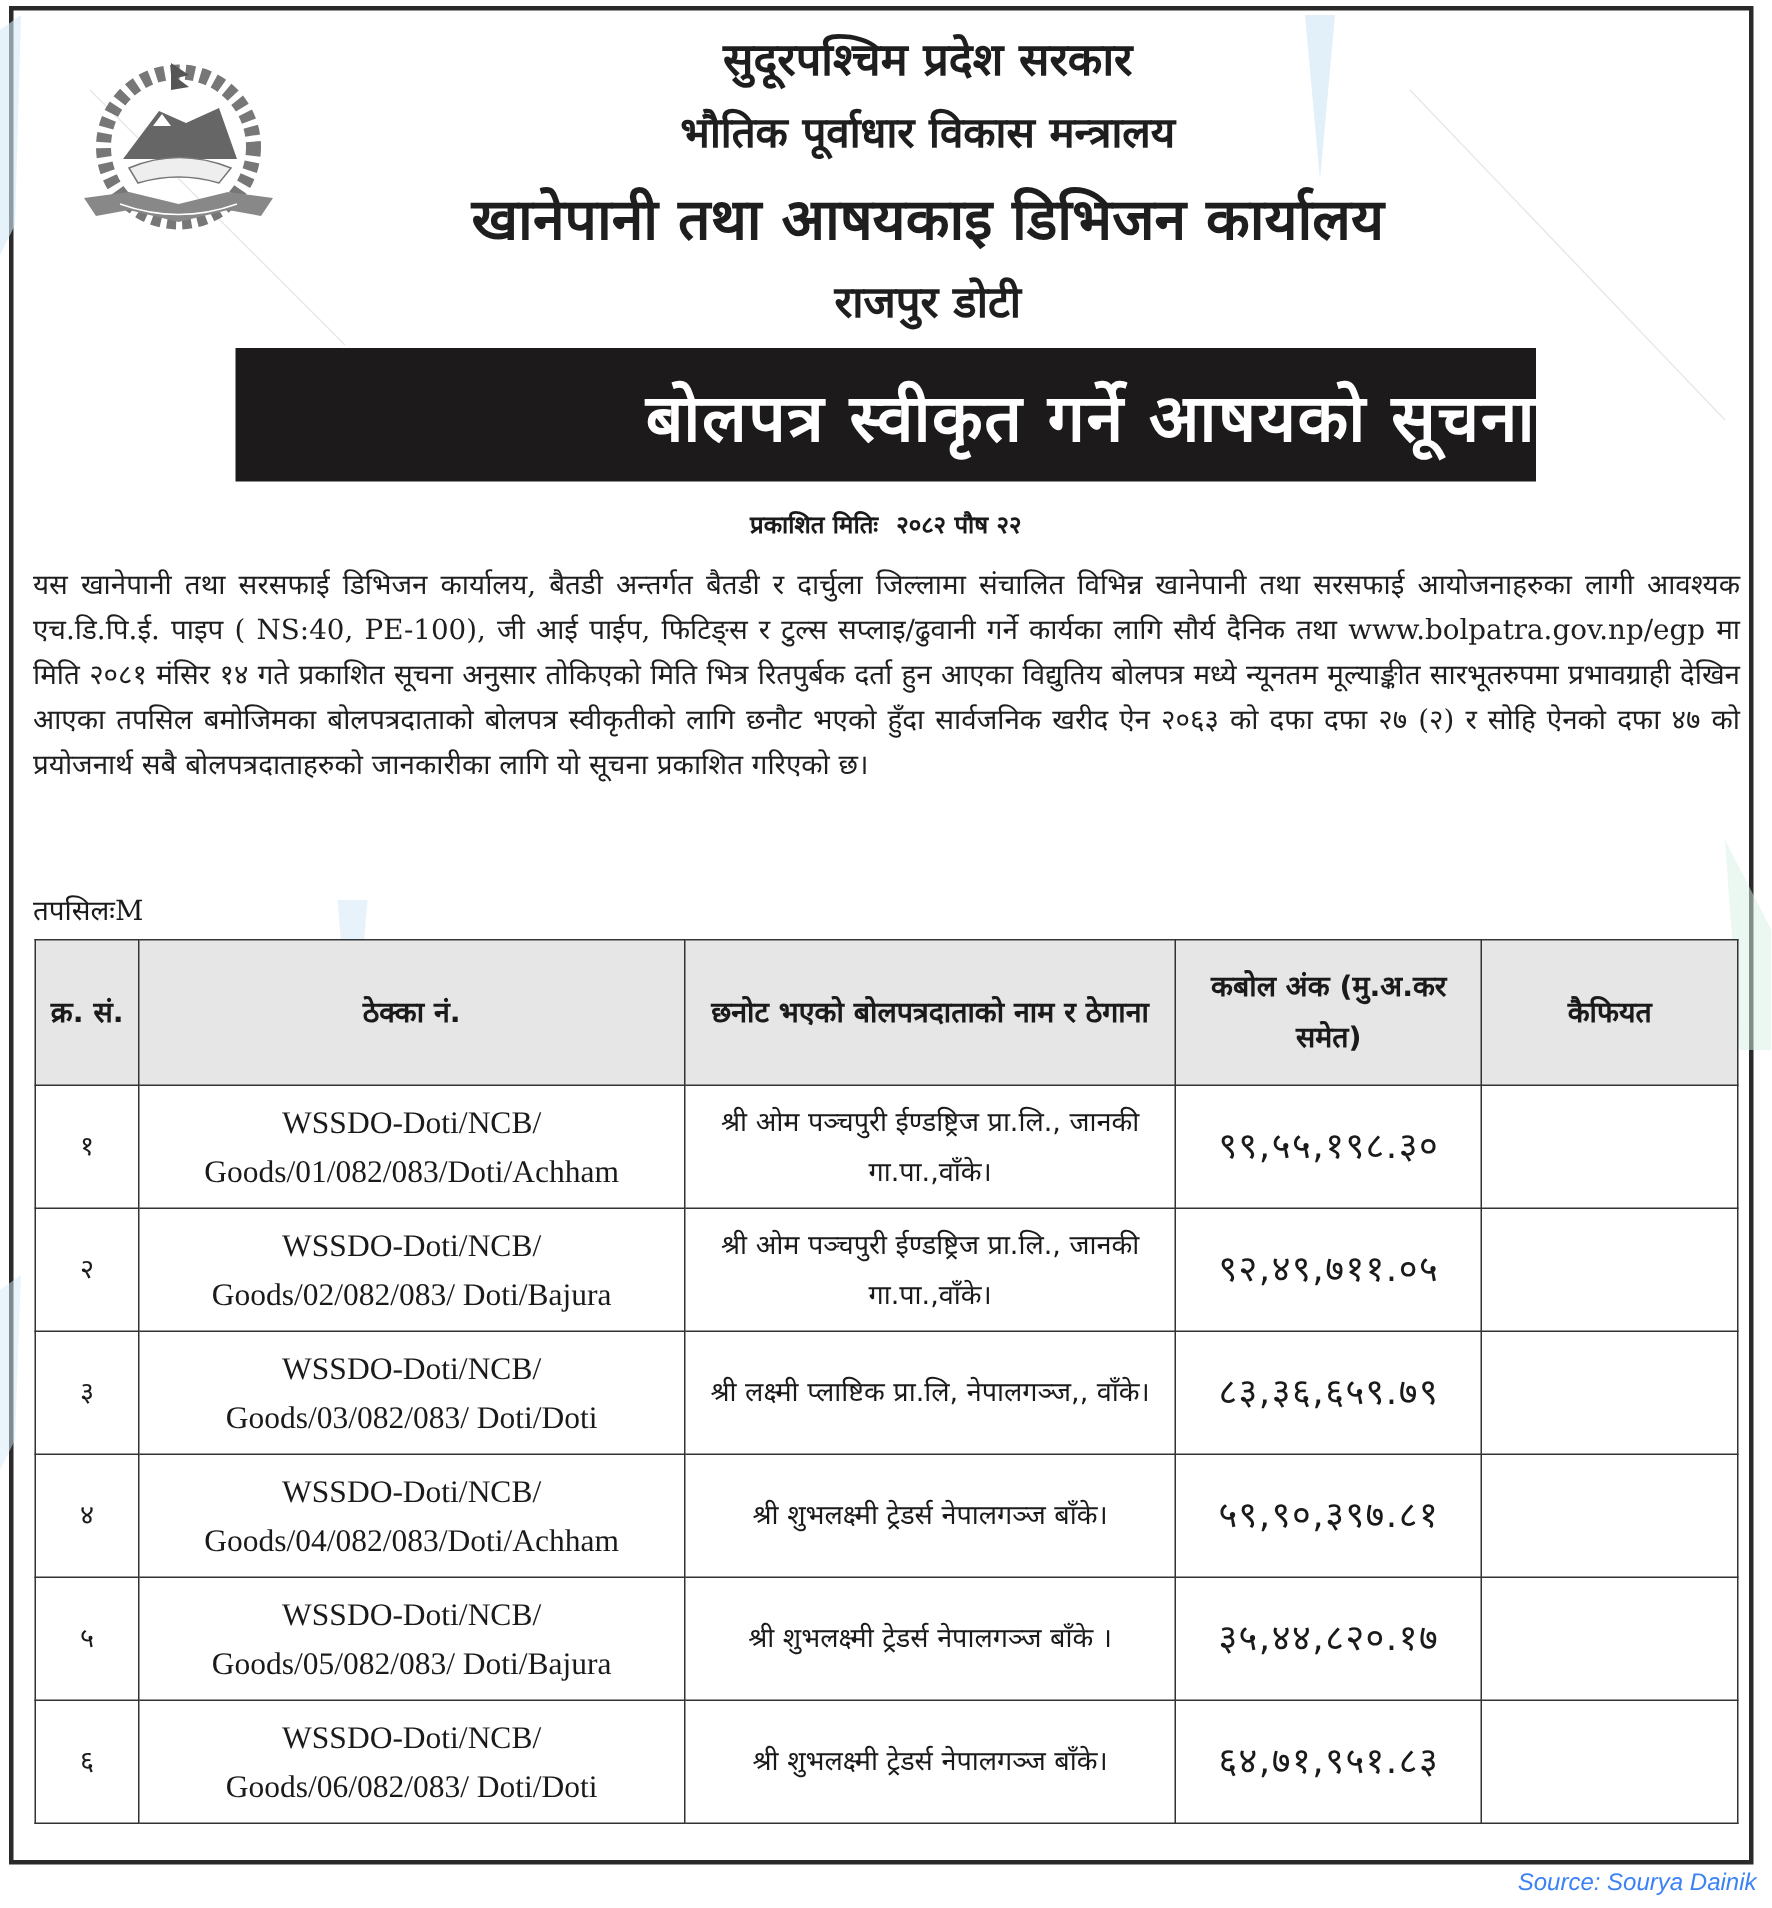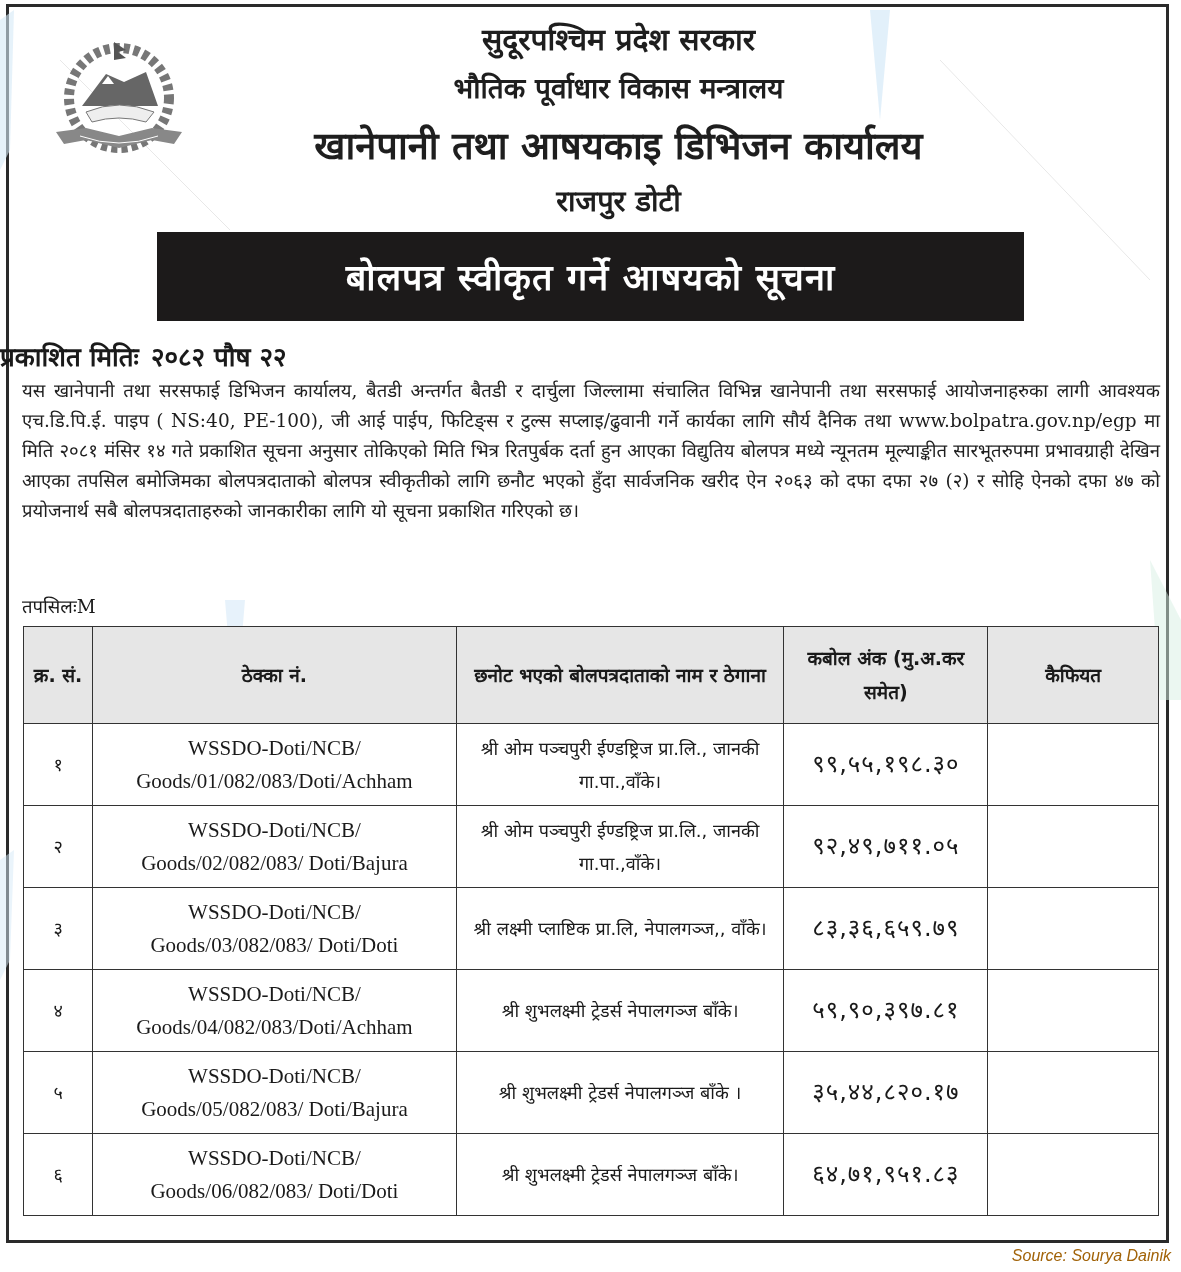--- a/index.html
+++ b/index.html
@@ -4,33 +4,33 @@
 <style>
   html, body { margin: 0; padding: 0; background: #ffffff; }
   body { width: 1181px; height: 1272px; position: relative; overflow: hidden; font-family: "DejaVu Sans", sans-serif; color: #1a1a1a; }
   .frame { position: absolute; left: 6px; top: 4px; width: 1163px; height: 1239px; border: 3px solid #2a2a2a; box-sizing: border-box; background: #fff; }
   .emblem { position: absolute; left: 46px; top: 36px; width: 146px; height: 122px; }
   .hdr { position: absolute; left: 0; width: 1181px; text-align: center; font-weight: bold; color: #1e1e1e; padding-left: 28px; }
   .hdr1 { top: 18px; font-size: 30px; }
   .hdr2 { top: 68px; font-size: 28px; }
   .hdr3 { top: 118px; font-size: 38px; }
   .hdr4 { top: 180px; font-size: 29px; }
-  .banner { position: absolute; left: 157px; top: 232px; width: 867px; height: 89px; background: #1c1a1a; color: #fff; display: flex; align-items: center; justify-content: center; font-size: 36px; font-weight: bold; letter-spacing: 1px; }
-  .pubdate { position: absolute; left: 0; width: 1181px; top: 338px; font-size: 26px; font-weight: bold; }
+  .banner { position: absolute; left: 157px; top: 232px; width: 867px; height: 89px; background: #1c1a1a; color: #fff; display: flex; align-items: center; justify-content: flex-end; font-size: 44px; font-weight: bold; letter-spacing: 1px; }
+  .pubdate { position: absolute; left: 0; width: 1181px; top: 338px; text-align: center; font-size: 16px; font-weight: bold; }
   .pubdate .val { margin-left: 12px; }
   .body-text { position: absolute; left: 22px; top: 376px; width: 1138px; font-family: "DejaVu Serif", serif; font-size: 18.5px; line-height: 30px; text-align: justify; text-align-last: left; color: #1e1e1e; }
   .tapsil { position: absolute; left: 22px; top: 593px; font-family: "DejaVu Serif", serif; font-size: 18.5px; }
   table.bids { position: absolute; left: 23px; top: 626px; width: 1136px; border-collapse: collapse; font-size: 18px; }
   table.bids th, table.bids td { border: 1.5px solid #333; text-align: center; vertical-align: middle; padding: 0 6px; }
   table.bids th { background: #e6e6e6; font-weight: bold; height: 96px; line-height: 34px; font-size: 19px; }
   table.bids td { height: 81px; line-height: 33px; }
   td.ref { font-family: "Liberation Serif", serif; font-size: 21px; }
   td.amt { font-size: 24px; letter-spacing: 1px; }
   .c1 { width: 61px; } .c2 { width: 361px; } .c3 { width: 345px; } .c4 { width: 197px; } .c5 { width: 172px; }
-  .source { position: absolute; right: 10px; top: 1247px; font-family: "Liberation Sans", sans-serif; font-style: italic; font-size: 16px; color: #a16207; }
+  .source { position: absolute; right: 10px; top: 1247px; font-family: "Liberation Sans", sans-serif; font-style: italic; font-size: 16px; color: #3b82f6; }
   .wm { position: absolute; pointer-events: none; }
 </style>
 </head>
 <body>
 
 <div class="frame"></div>
 
 <svg class="wm" style="left:0;top:0;" width="1181" height="1272">
   <polygon points="870,10 890,10 880,120" fill="#cfe6f7" opacity="0.6"></polygon>
   <polygon points="225,600 245,600 235,720" fill="#cfe6f7" opacity="0.5"></polygon>

